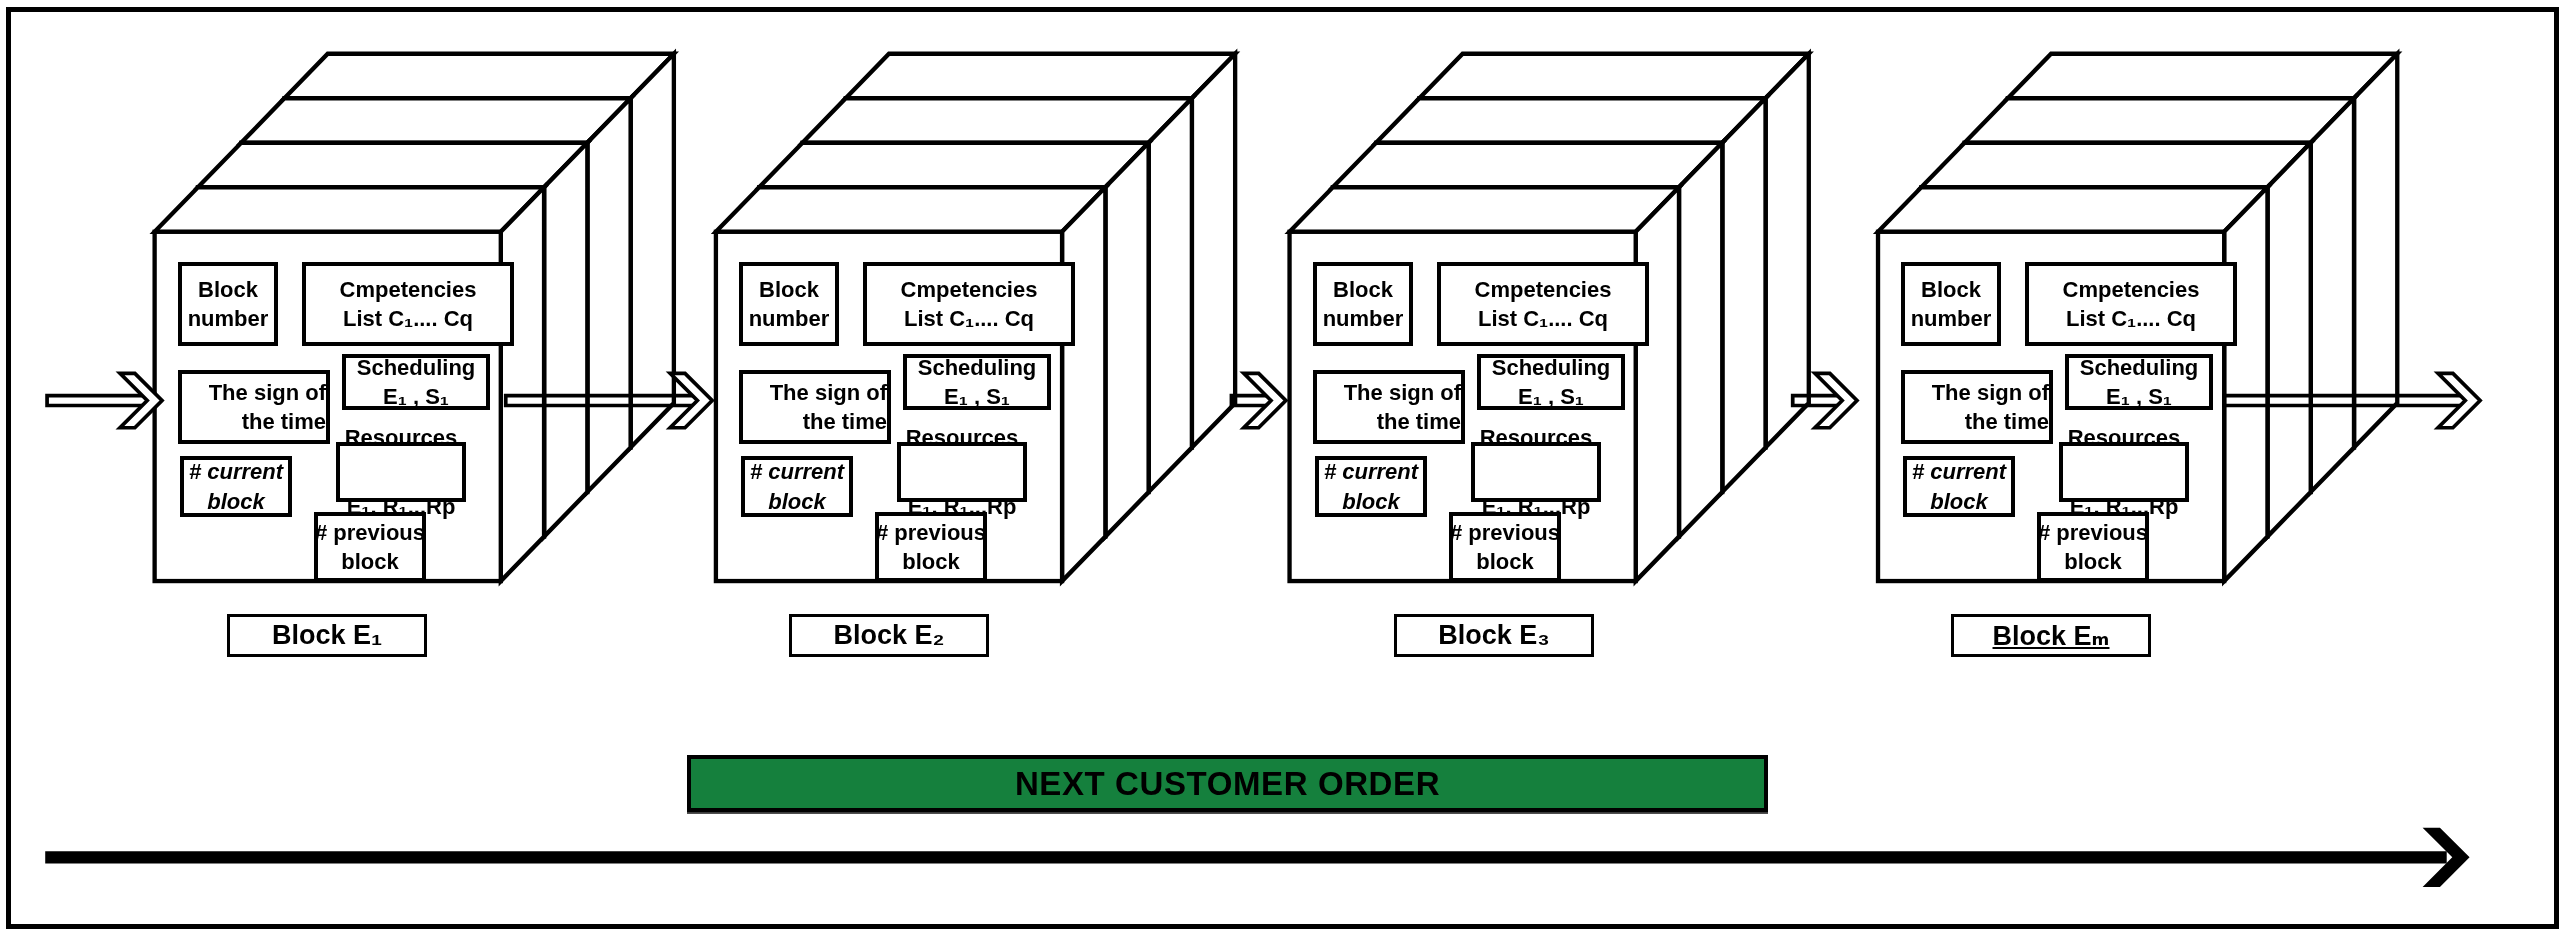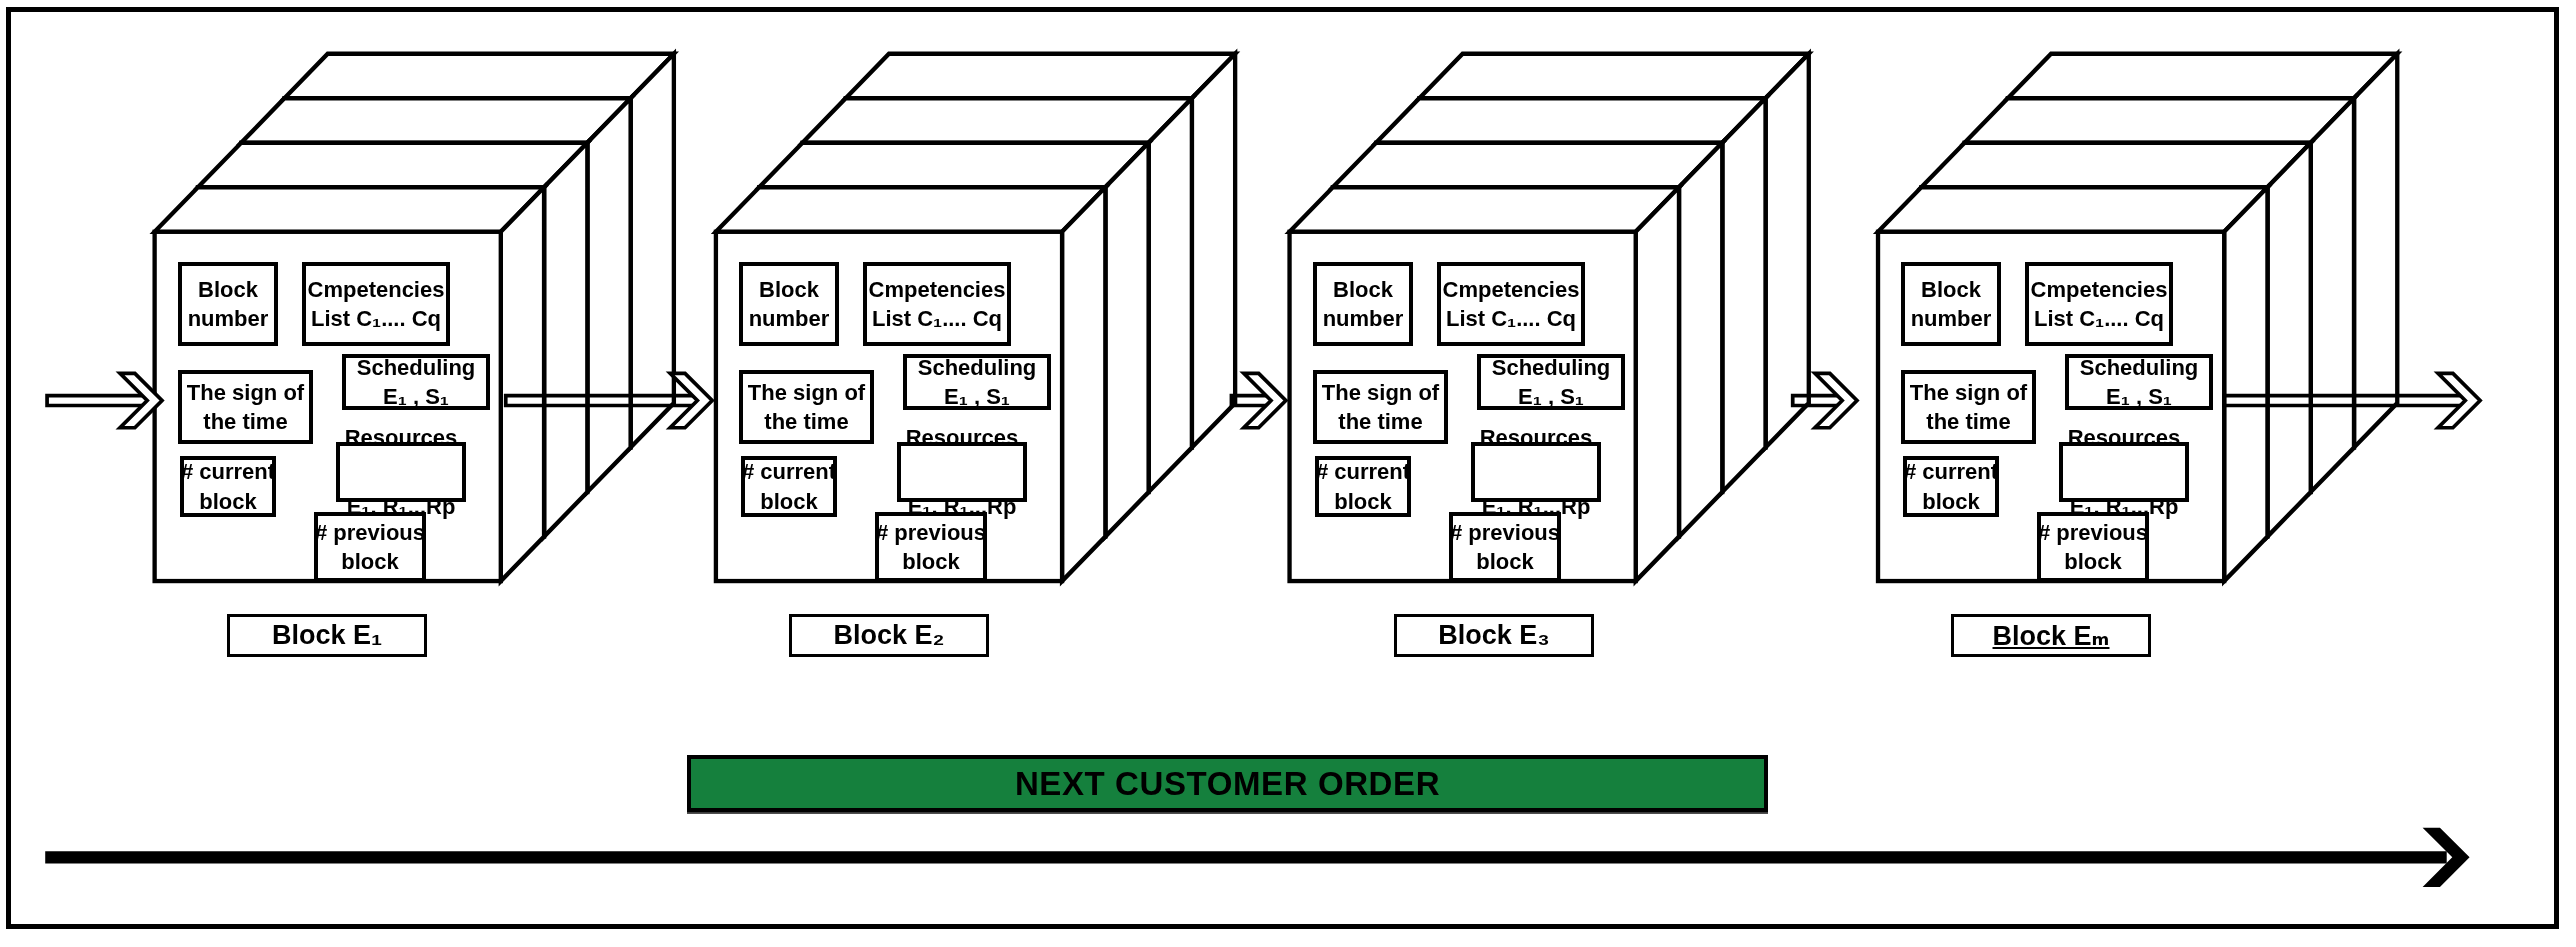--- a/index.html
+++ b/index.html
@@ -28,24 +28,24 @@
     box-sizing:border-box;
     display:flex;flex-direction:column;
     align-items:center;justify-content:center;
     text-align:center;
     font-weight:700;
     font-size:22px;
     line-height:1.32;
     white-space:nowrap;
   }
   .p-bn  {left:23px; top:30px;  width:100px;height:84px;}
-  .p-comp{left:147px;top:30px;  width:148px;height:84px;}
+  .p-comp{left:147px;top:30px;  width:212px;height:84px;}
   .p-sched{left:187px;top:122px;width:148px;height:56px;}
-  .p-sign{left:23px; top:138px; width:135px;height:74px;}
-  .p-cur {left:25px; top:224px; width:96px;height:61px;}
+  .p-sign{left:23px; top:138px; width:152px;height:74px;align-items:flex-end;}
+  .p-cur {left:25px; top:224px; width:112px;height:61px;font-style:italic;}
   .p-res {left:181px;top:210px; width:130px;height:60px;gap:40px;}
   .p-prev{left:159px;top:280px; width:112px;height:70px;}
   .block-label{
     position:absolute;top:614px;
     width:200px;height:43px;
     border:3.7px solid #000;
     background:#fff;
     box-sizing:border-box;
     display:flex;align-items:center;justify-content:center;
     font-weight:700;font-size:27px;

